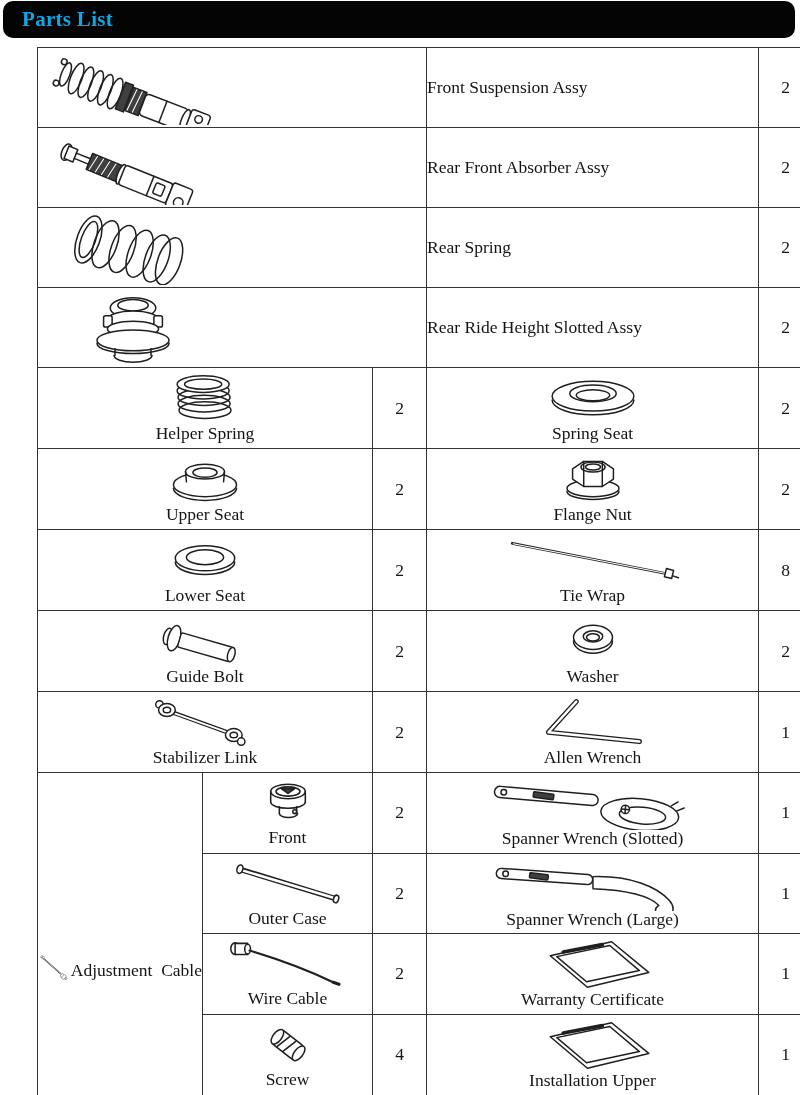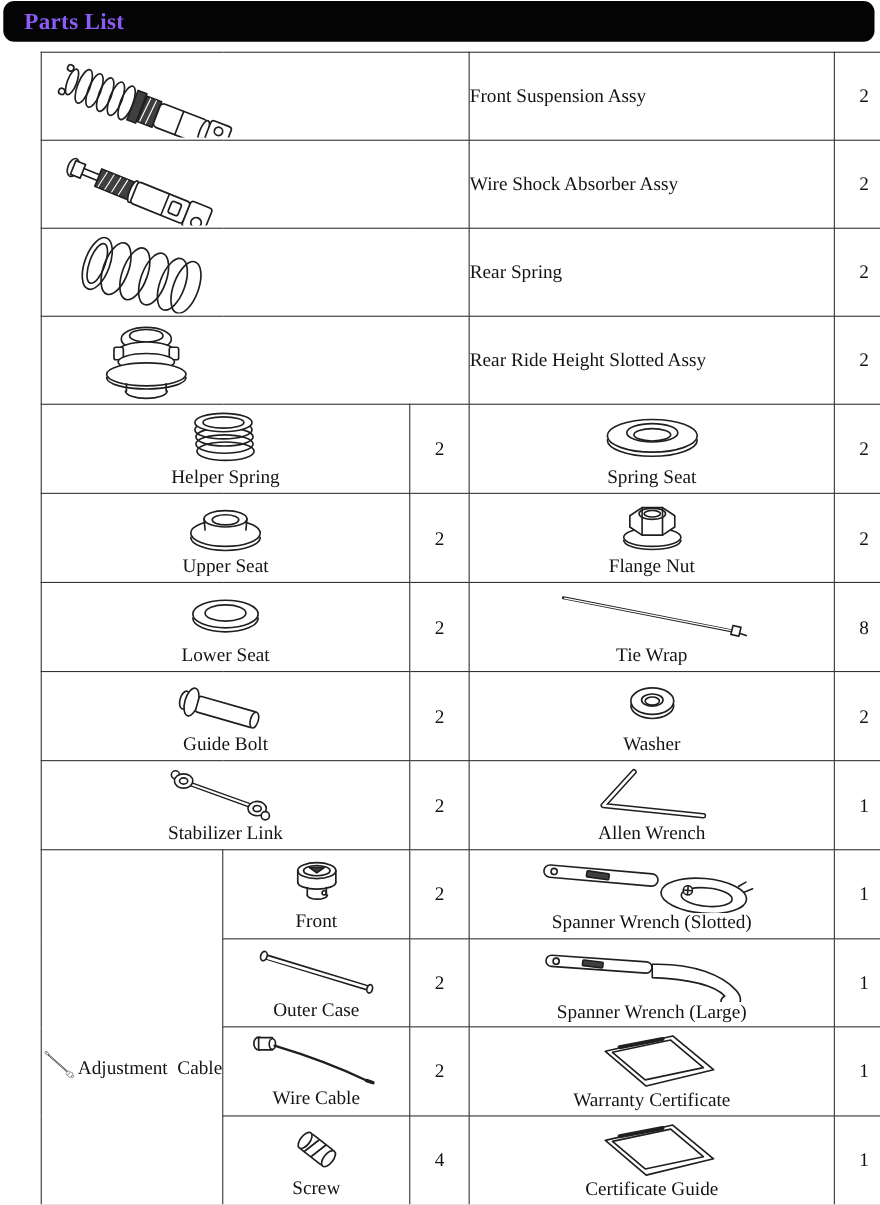--- a/index.html
+++ b/index.html
@@ -1,21 +1,21 @@
 <!DOCTYPE html>
 <html><head>
 <meta charset="utf-8">
 <style>
   html,body{margin:0;padding:0;background:#ffffff;}
   .page{position:relative;width:800px;height:1095px;background:#ffffff;overflow:hidden;
         font-family:"Liberation Serif","DejaVu Serif",serif;color:#141414;}
   
   .header-bar{position:absolute;left:3px;top:1px;width:792px;height:37px;background:#040404;
               border-radius:10px;display:flex;align-items:center;}
-  .header-title{color:#8b5cf6;font-weight:bold;font-size:21px;padding-left:19px;letter-spacing:.3px;}
+  .header-title{color:#0ea5e9;font-weight:bold;font-size:21px;padding-left:19px;letter-spacing:.3px;}
   
   table.parts-table{position:absolute;left:13px;top:47px;width:775px;border-collapse:collapse;
                     table-layout:fixed;margin-left:24px;}
   table.parts-table td{border:1.6px solid #333333;padding:0;vertical-align:middle;overflow:hidden;}
   tr.r80{height:80px;} tr.r81{height:81px;}
   .cell-img{text-align:center;}
   .cell-name{padding-left:25px;font-size:17.5px;}
   .cell-qty{text-align:center;font-size:17.5px;}
   .item{display:flex;flex-direction:column;align-items:center;justify-content:center;height:100%;}
   .item svg{margin-top:5px;margin-bottom:auto;}
@@ -96,21 +96,21 @@
             <ellipse class="fill" cx="63" cy="16" rx="3.5" ry="11"></ellipse>
             <rect class="fill" x="64" y="5" width="54" height="22" rx="3"></rect>
             <line x1="96" y1="5" x2="96" y2="27"></line>
             <rect x="101" y="10" width="10" height="12" rx="2"></rect>
             <rect class="fill" x="118" y="3" width="22" height="26" rx="3"></rect>
             <circle cx="130" cy="21" r="5"></circle>
                 <circle cx="137" cy="26" r="3"></circle>
           </g>
         </svg>
       </td>
-      <td class="cell-name"><span>Wire Shock Absorber Assy</span></td>
+      <td class="cell-name"><span>Rear Front Absorber Assy</span></td>
       <td class="cell-qty"><span>2</span></td>
     </tr>
 
     <tr class="r80">
       <td colspan="3" class="cell-img">
         <svg class="art" width="190" height="74" viewBox="0 0 190 78">
           <ellipse cx="48" cy="30" rx="12" ry="26" transform="rotate(20 48 30)"></ellipse>
           <ellipse cx="48" cy="30" rx="7.5" ry="20" transform="rotate(20 48 30)"></ellipse>
           <ellipse cx="66" cy="35" rx="12" ry="26" transform="rotate(20 66 35)"></ellipse>
           <ellipse cx="84" cy="40" rx="12" ry="26" transform="rotate(20 84 40)"></ellipse>
@@ -416,21 +416,21 @@
         </div>
       </td>
       <td class="cell-qty"><span>4</span></td>
       <td>
         <div class="item">
           <svg class="art" width="180" height="52" viewBox="0 0 180 56">
             <polygon class="fill" points="44,18 110,3 150,36 84,52"></polygon>
             <polygon points="51,19 108,7 140,34 83,46"></polygon>
             <line x1="58" y1="14" x2="100" y2="6" style="stroke-width:4"></line>
           </svg>
-          <span class="item-label">Certificate Guide</span>
+          <span class="item-label">Installation Upper</span>
         </div>
       </td>
       <td class="cell-qty"><span>1</span></td>
     </tr>
 
     </tbody>
   </table>
 </div>
 
 </body></html>

